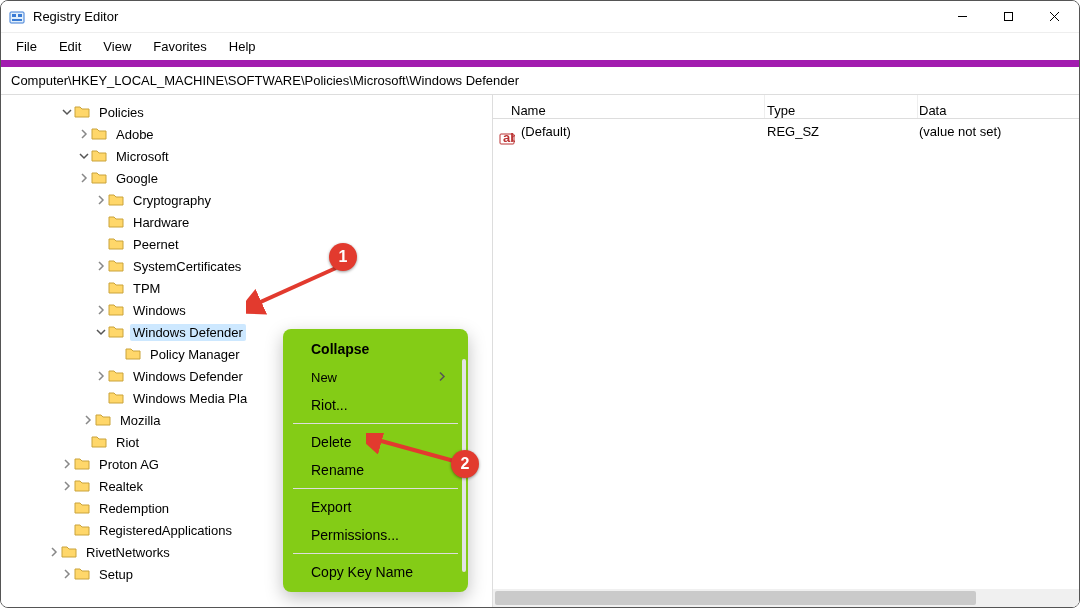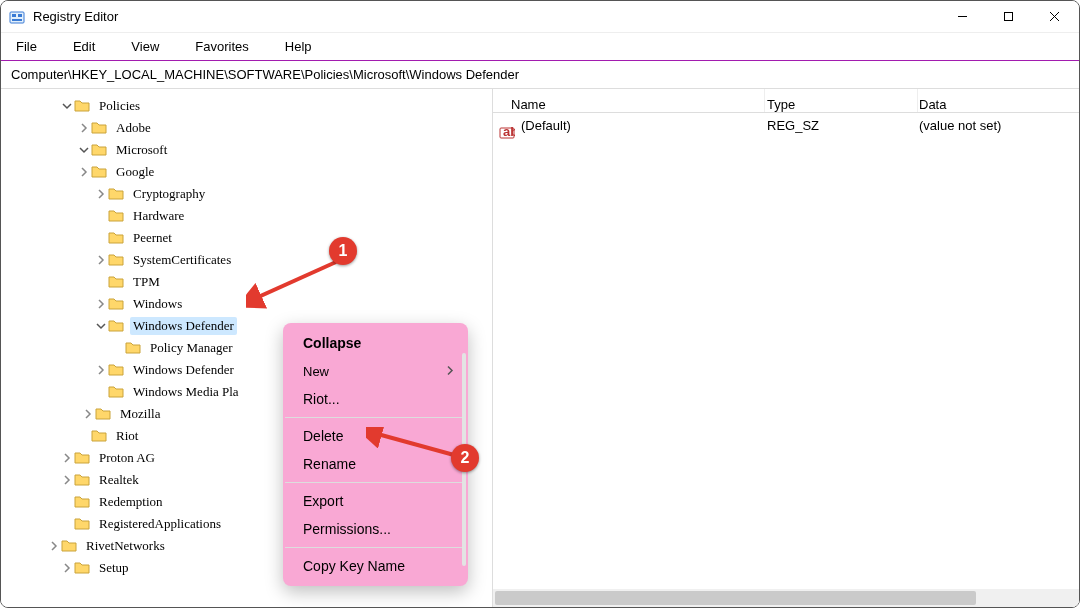--- a/index.html
+++ b/index.html
@@ -4,40 +4,40 @@
 <style>
   * { box-sizing: border-box; margin: 0; padding: 0; font-family: "Segoe UI", Tahoma, sans-serif; font-size: 13px; color: #000; }
   html, body { width: 1080px; height: 608px; background: #fff; overflow: hidden; }
   .window { width: 100%; height: 100%; border: 1px solid #555; border-radius: 8px; overflow: hidden; display: flex; flex-direction: column; background: #fff; }
   .titlebar { height: 32px; display: flex; align-items: center; padding: 0 2px 0 8px; background: #fff; border-bottom: 1px solid #eee; }
   .app-icon { width: 16px; height: 16px; margin-right: 8px; display: inline-flex; }
   .title-text { flex: 0 0 auto; font-size: 13px; }
   .title-gap { flex: 1; }
   .win-ctrl { width: 46px; height: 30px; display: inline-flex; align-items: center; justify-content: center; }
   .win-ctrl svg { stroke: #000; stroke-width: 1; fill: none; }
-  .menubar { display: flex; gap: 18px; padding: 4px 6px; border-bottom: 1px solid #a21caf; text-align: center; }
+  .menubar { display: flex; gap: 4px; padding: 4px 6px; border-bottom: 7px solid #a21caf; text-align: center; }
   .menu-item { padding: 2px 9px; cursor: default; }
   .addr-bar { padding: 6px 10px; border-bottom: 1px solid #ddd; background: #fff; white-space: nowrap; }
   .body { flex: 1; display: flex; position: relative; overflow: hidden; }
   .tree-pane { width: 492px; border-right: 1px solid #ddd; position: relative; overflow: hidden; background: #fff; }
   .list-pane { flex: 1; display: flex; flex-direction: column; position: relative; }
   .col-headers { display: flex; height: 24px; align-items: flex-end; border-bottom: 1px solid #ddd; font-size: 13px; position: relative; }
   .col-sep { position: absolute; top:0; bottom:0; width:1px; background:#eee; }
   .list-rows { flex: 1; background: #fff; }
   .list-row { display: flex; height: 24px; align-items: center; }
   .row-icon { width: 16px; height: 16px; margin: 16px 6px 0 6px; display:inline-flex; }
   .tree { position: relative; padding: 6px 0 6px 0; }
   .tree-row { display: flex; align-items: center; height: 22px; white-space: nowrap; position: relative; }
   .caret { width: 14px; height: 14px; display: inline-flex; align-items: center; justify-content: center; flex: 0 0 14px; }
   .caret svg { stroke: #888; fill: none; stroke-width: 1.5; }
   .caret.dn svg { stroke: #555; }
   .folder-ic { width: 16px; height: 16px; margin-right: 6px; display:inline-flex; flex:0 0 16px; }
-  .tree-label { padding: 1px 3px; border-radius: 2px; font-family: Liberation Serif, serif; }
+  .tree-label { padding: 1px 3px; border-radius: 2px; }
   .tree-label.sel { background: #cde8ff; }
-  .context-menu { position: absolute; background: #f9a8d4; box-shadow: 0 6px 18px rgba(0,0,0,.25); border-radius: 8px; padding: 6px 2px; width: 185px; z-index: 50; }
+  .context-menu { position: absolute; background: #84cc16; box-shadow: 0 6px 18px rgba(0,0,0,.25); border-radius: 8px; padding: 6px 10px; width: 185px; z-index: 50; }
   .ctx-item { padding: 6px 18px; font-size: 14px; position: relative; }
   .ctx-item.bold { font-weight: 600; }
   .ctx-sep { height: 1px; background: #ddd; margin: 4px 0; }
   .ctx-sub-arrow { position: absolute; right: 12px; top: 50%; transform: translateY(-50%); }
   .ctx-scrollhint { position:absolute; right:2px; top:30px; bottom:20px; width:4px; background:#e3e3e3; border-radius:2px; }
   .marker { position: absolute; width: 28px; height: 28px; background: #e23a2e; border-radius: 50%; display: flex; align-items: center; justify-content: center; color: #fff; font-weight: 700; font-size: 16px; z-index: 80; box-shadow: 0 1px 3px rgba(0,0,0,.4); }
   .arrow { position: absolute; z-index: 70; pointer-events:none; }
   .h-scroll { position:absolute; left:0; right:0; bottom:0; height:18px; background:#f0f0f0; display:flex; align-items:center; }
   .h-thumb { height:14px; background:#cacaca; border-radius:2px; margin:2px; }
 </style>

